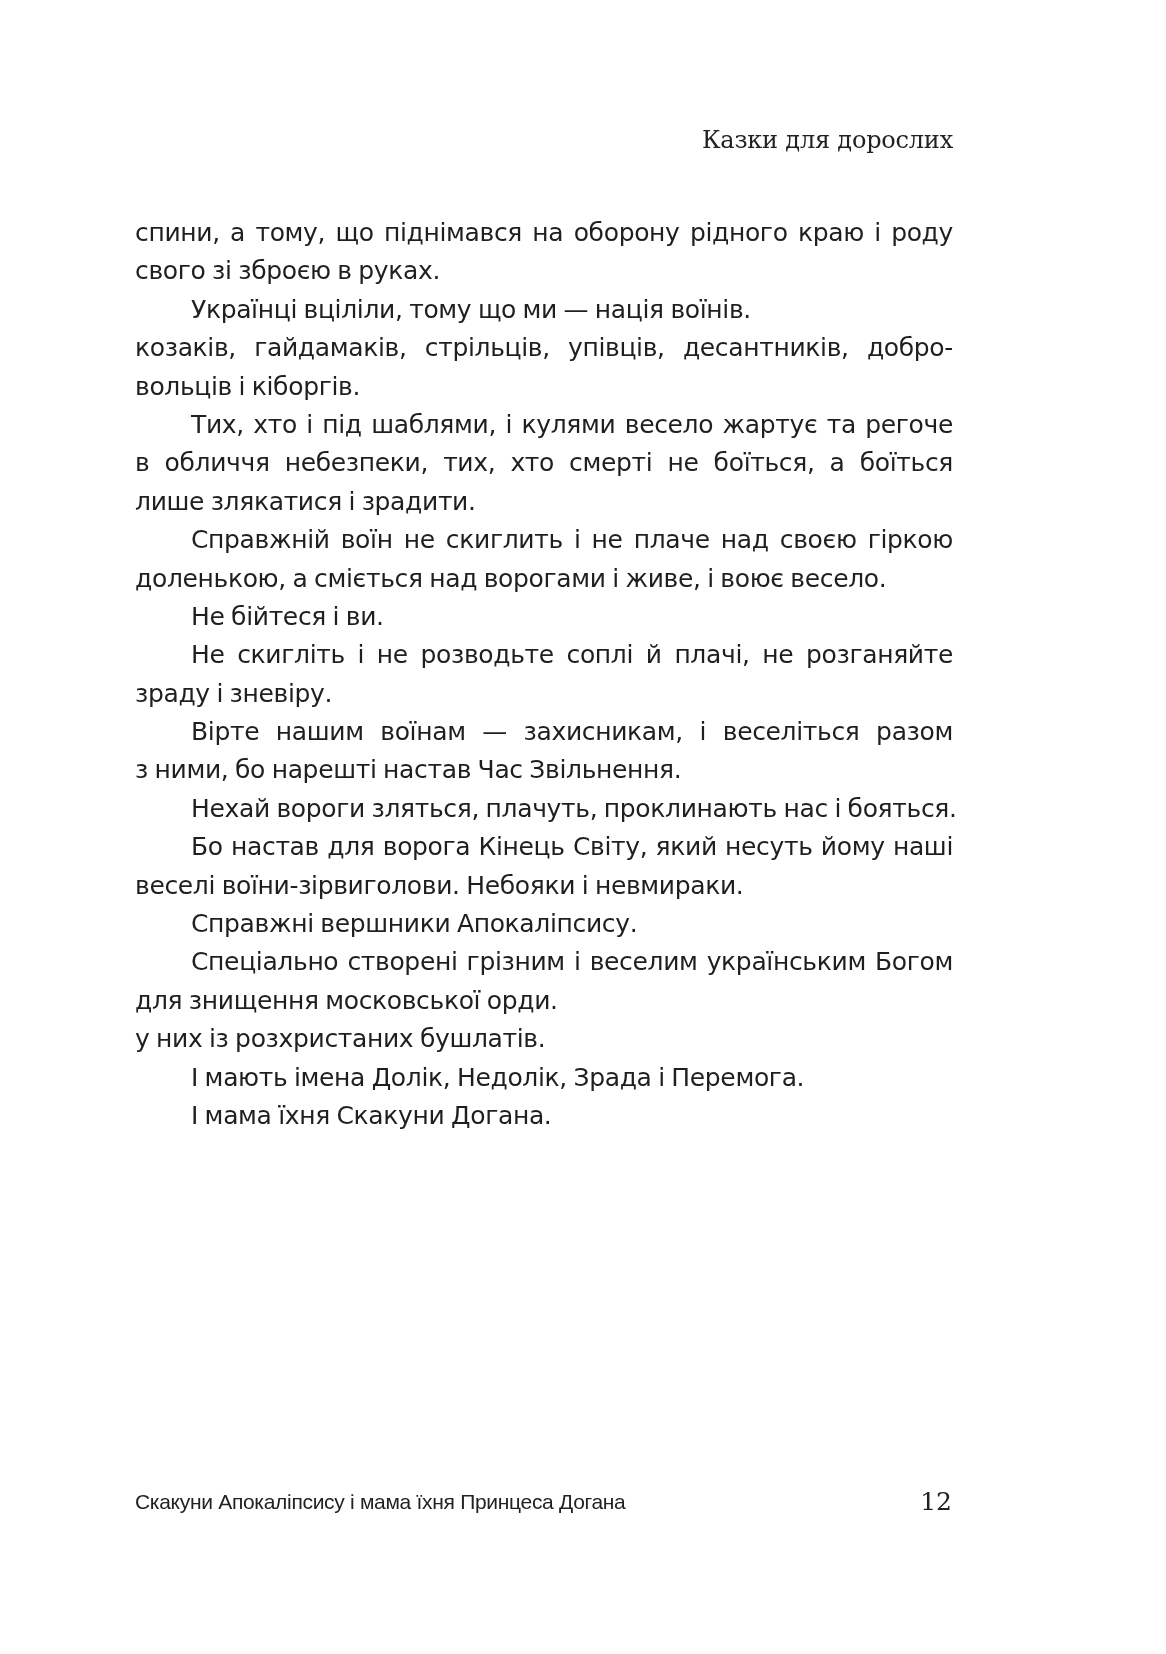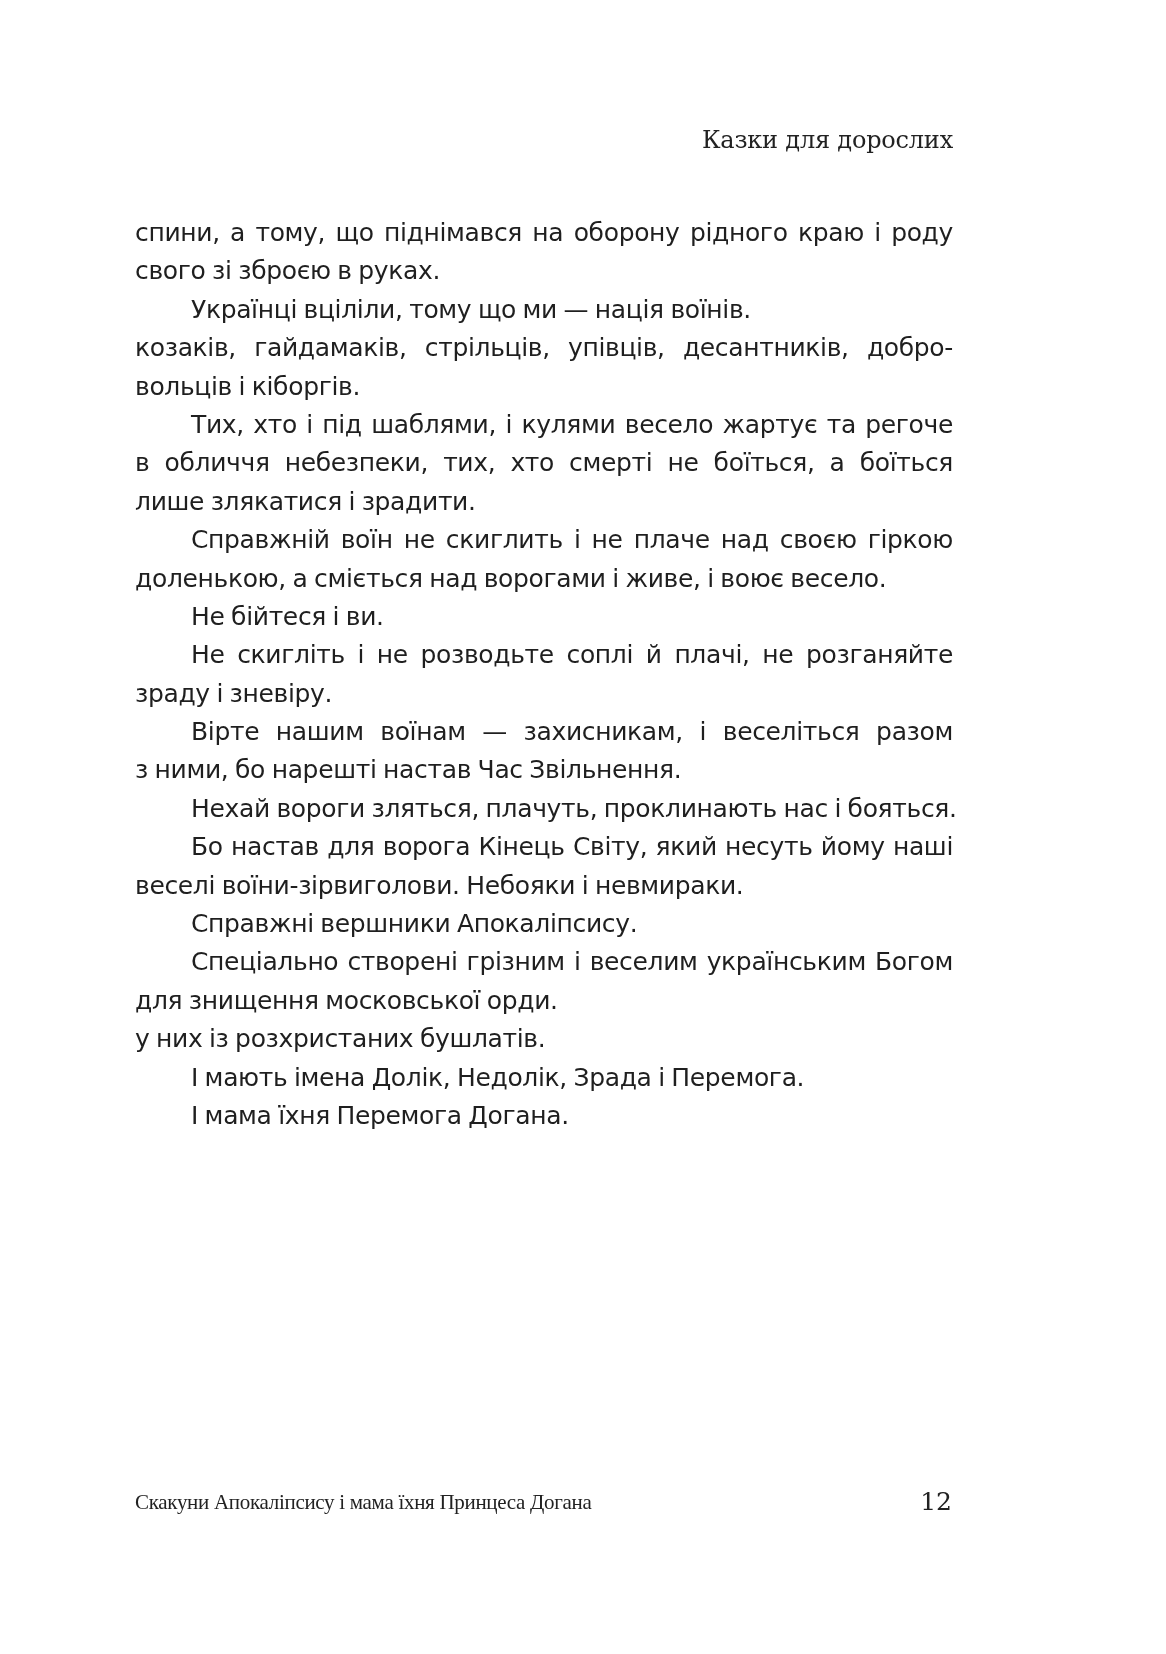--- a/index.html
+++ b/index.html
@@ -47,21 +47,21 @@
       text-align-last: justify;
       white-space: normal;
     }
     .line.indent {
       padding-left: 56px;
     }
     .footer-title {
       position: absolute;
       top: 1490px;
       left: 135px;
-      font-family: Liberation Serif, serif;
+      font-family: Liberation Sans, sans-serif;
       font-size: 21px;
       letter-spacing: -0.3px;
       color: #222;
       white-space: nowrap;
     }
     .page-number {
       position: absolute;
       top: 1487px;
       right: 214px;
       font-family: "DejaVu Serif", "Liberation Serif", serif;
@@ -91,17 +91,17 @@
     <span class="line justify indent">Вірте нашим воїнам — захисникам, і веселіться разом</span>
     <span class="line">з ними, бо нарешті настав Час Звільнення.</span>
     <span class="line indent">Нехай вороги зляться, плачуть, проклинають нас і бояться.</span>
     <span class="line justify indent">Бо настав для ворога Кінець Світу, який несуть йому наші</span>
     <span class="line">веселі воїни-зірвиголови. Небояки і невмираки.</span>
     <span class="line indent">Справжні вершники Апокаліпсису.</span>
     <span class="line justify indent">Спеціально створені грізним і веселим українським Богом</span>
     <span class="line">для знищення московської орди.</span>
     <span class="line">у них із розхристаних бушлатів.</span>
     <span class="line indent">І мають імена Долік, Недолік, Зрада і Перемога.</span>
-    <span class="line indent">І мама їхня Перемога Догана.</span>
+    <span class="line indent">І мама їхня Скакуни Догана.</span>
   </div>
 
 <div class="footer-title">Скакуни Апокаліпсису і мама їхня Принцеса Догана</div>
 <div class="page-number">12</div>
 
 </body></html>

